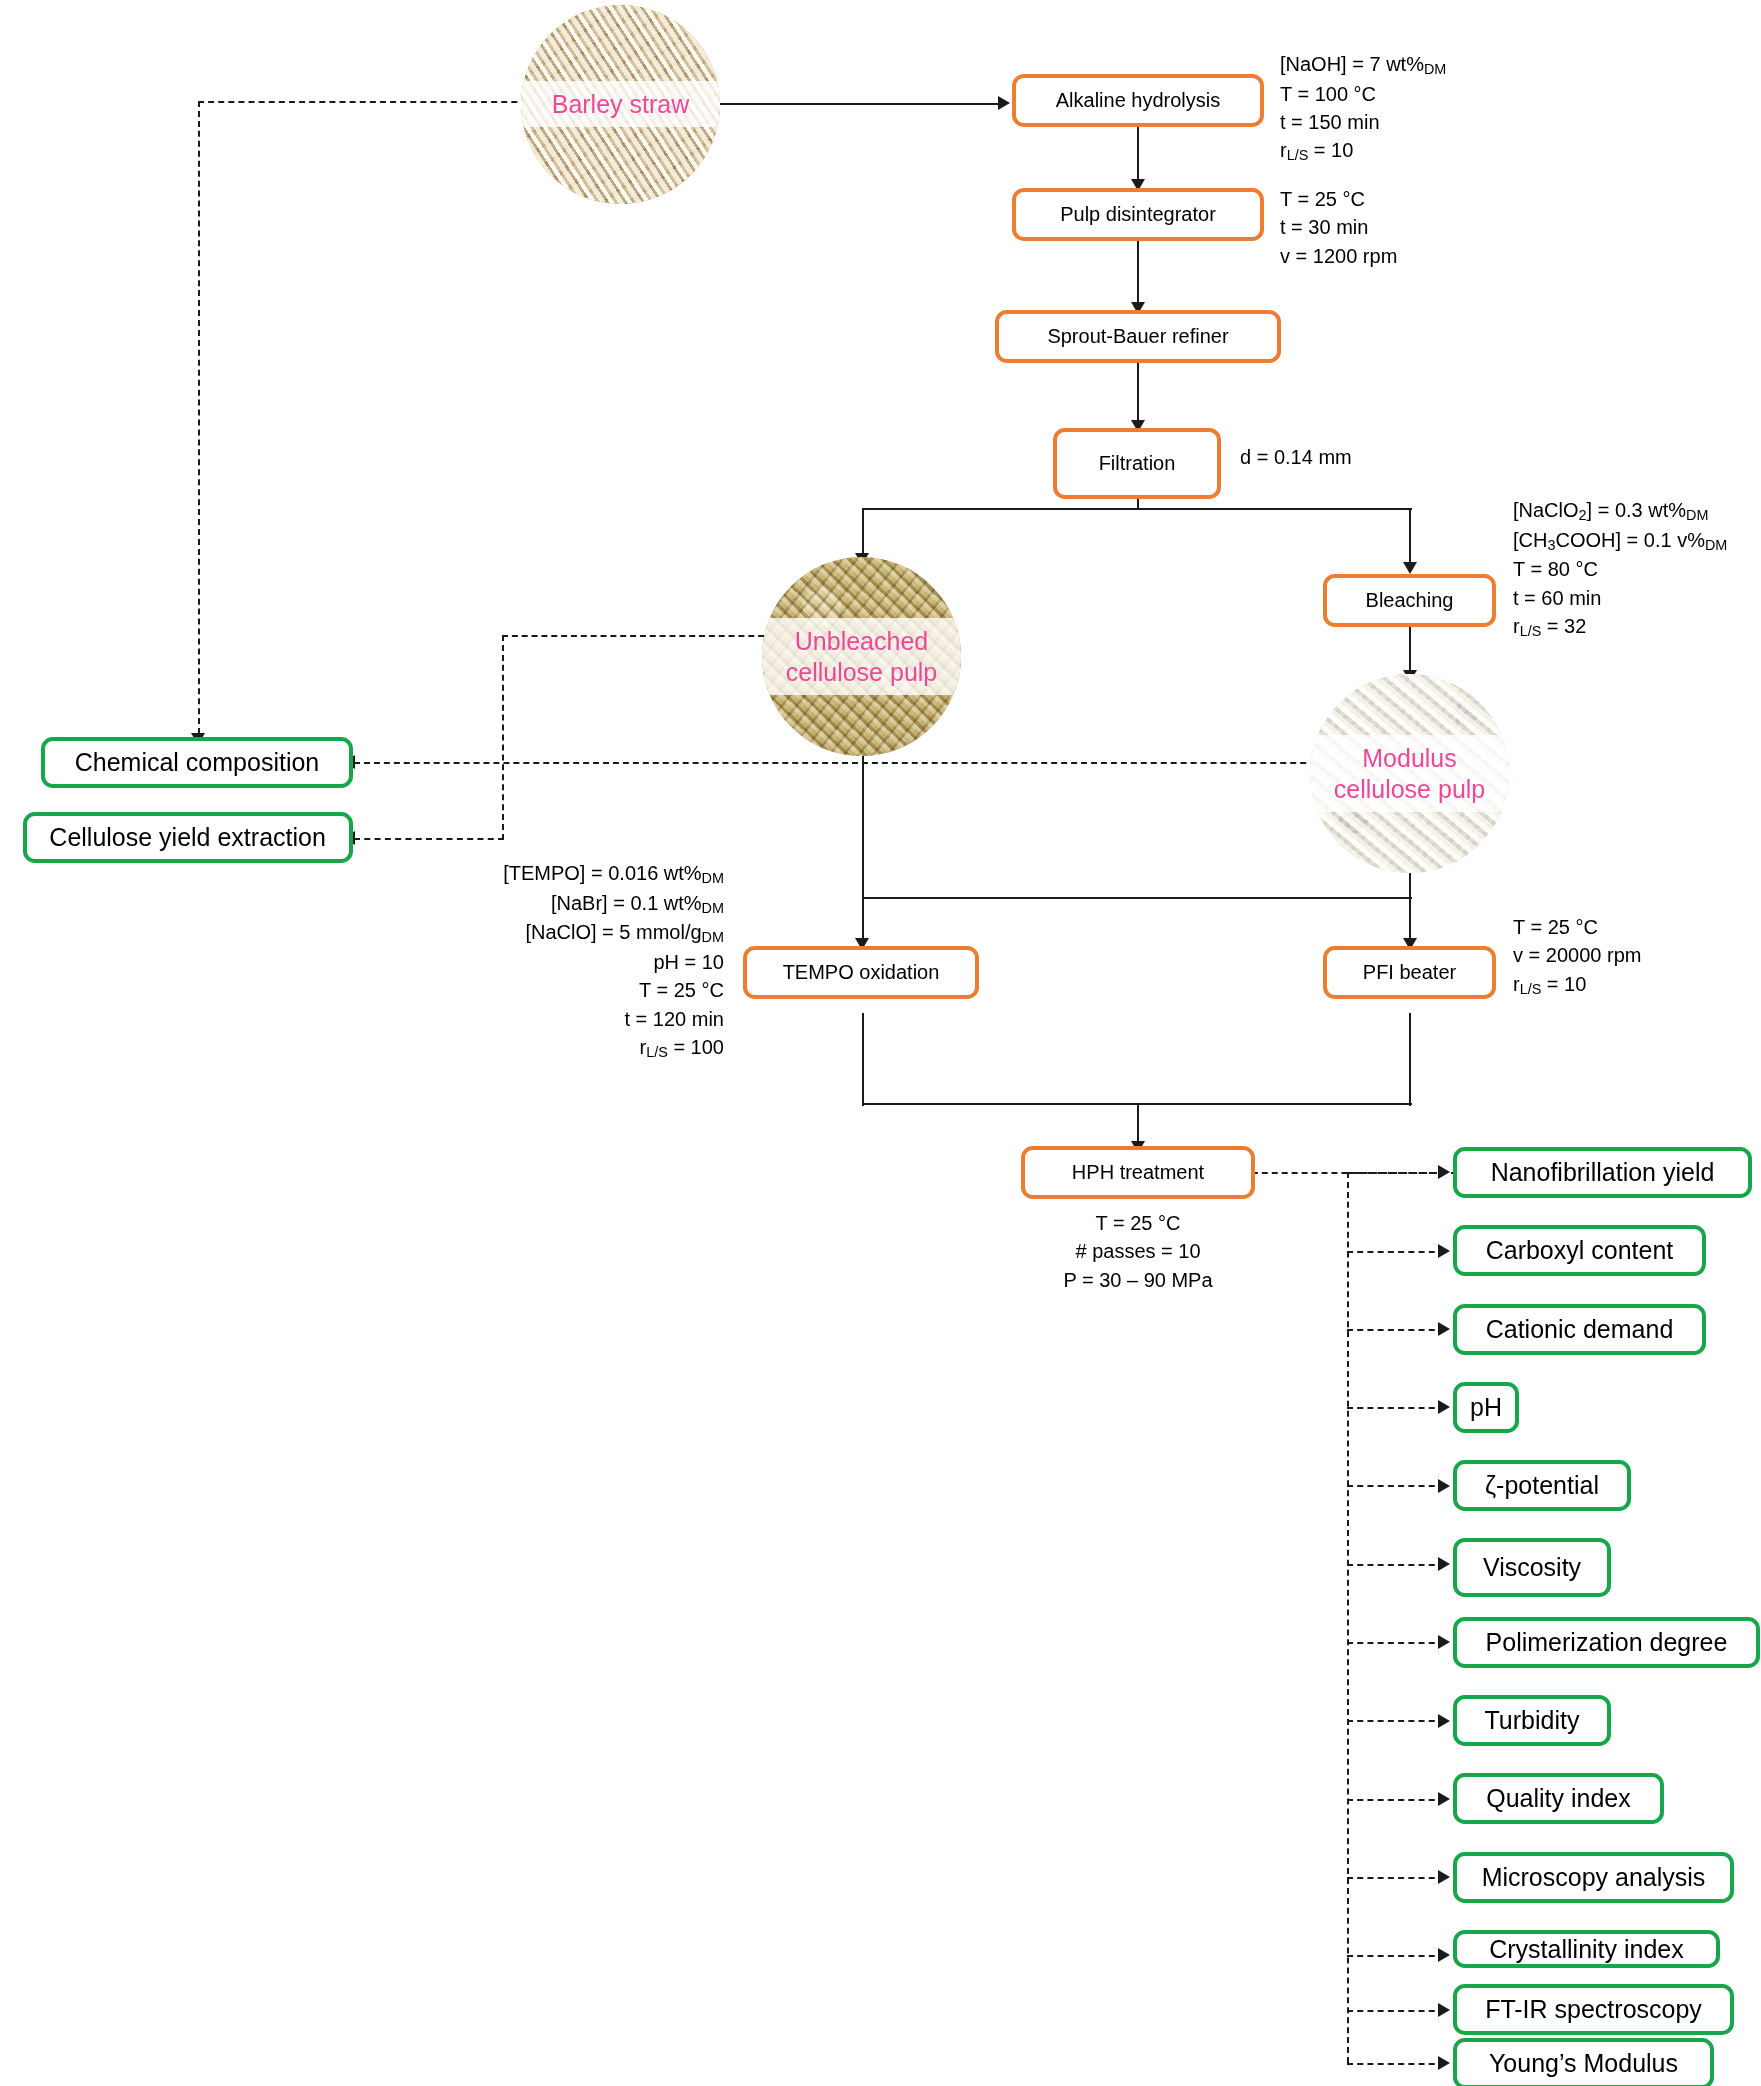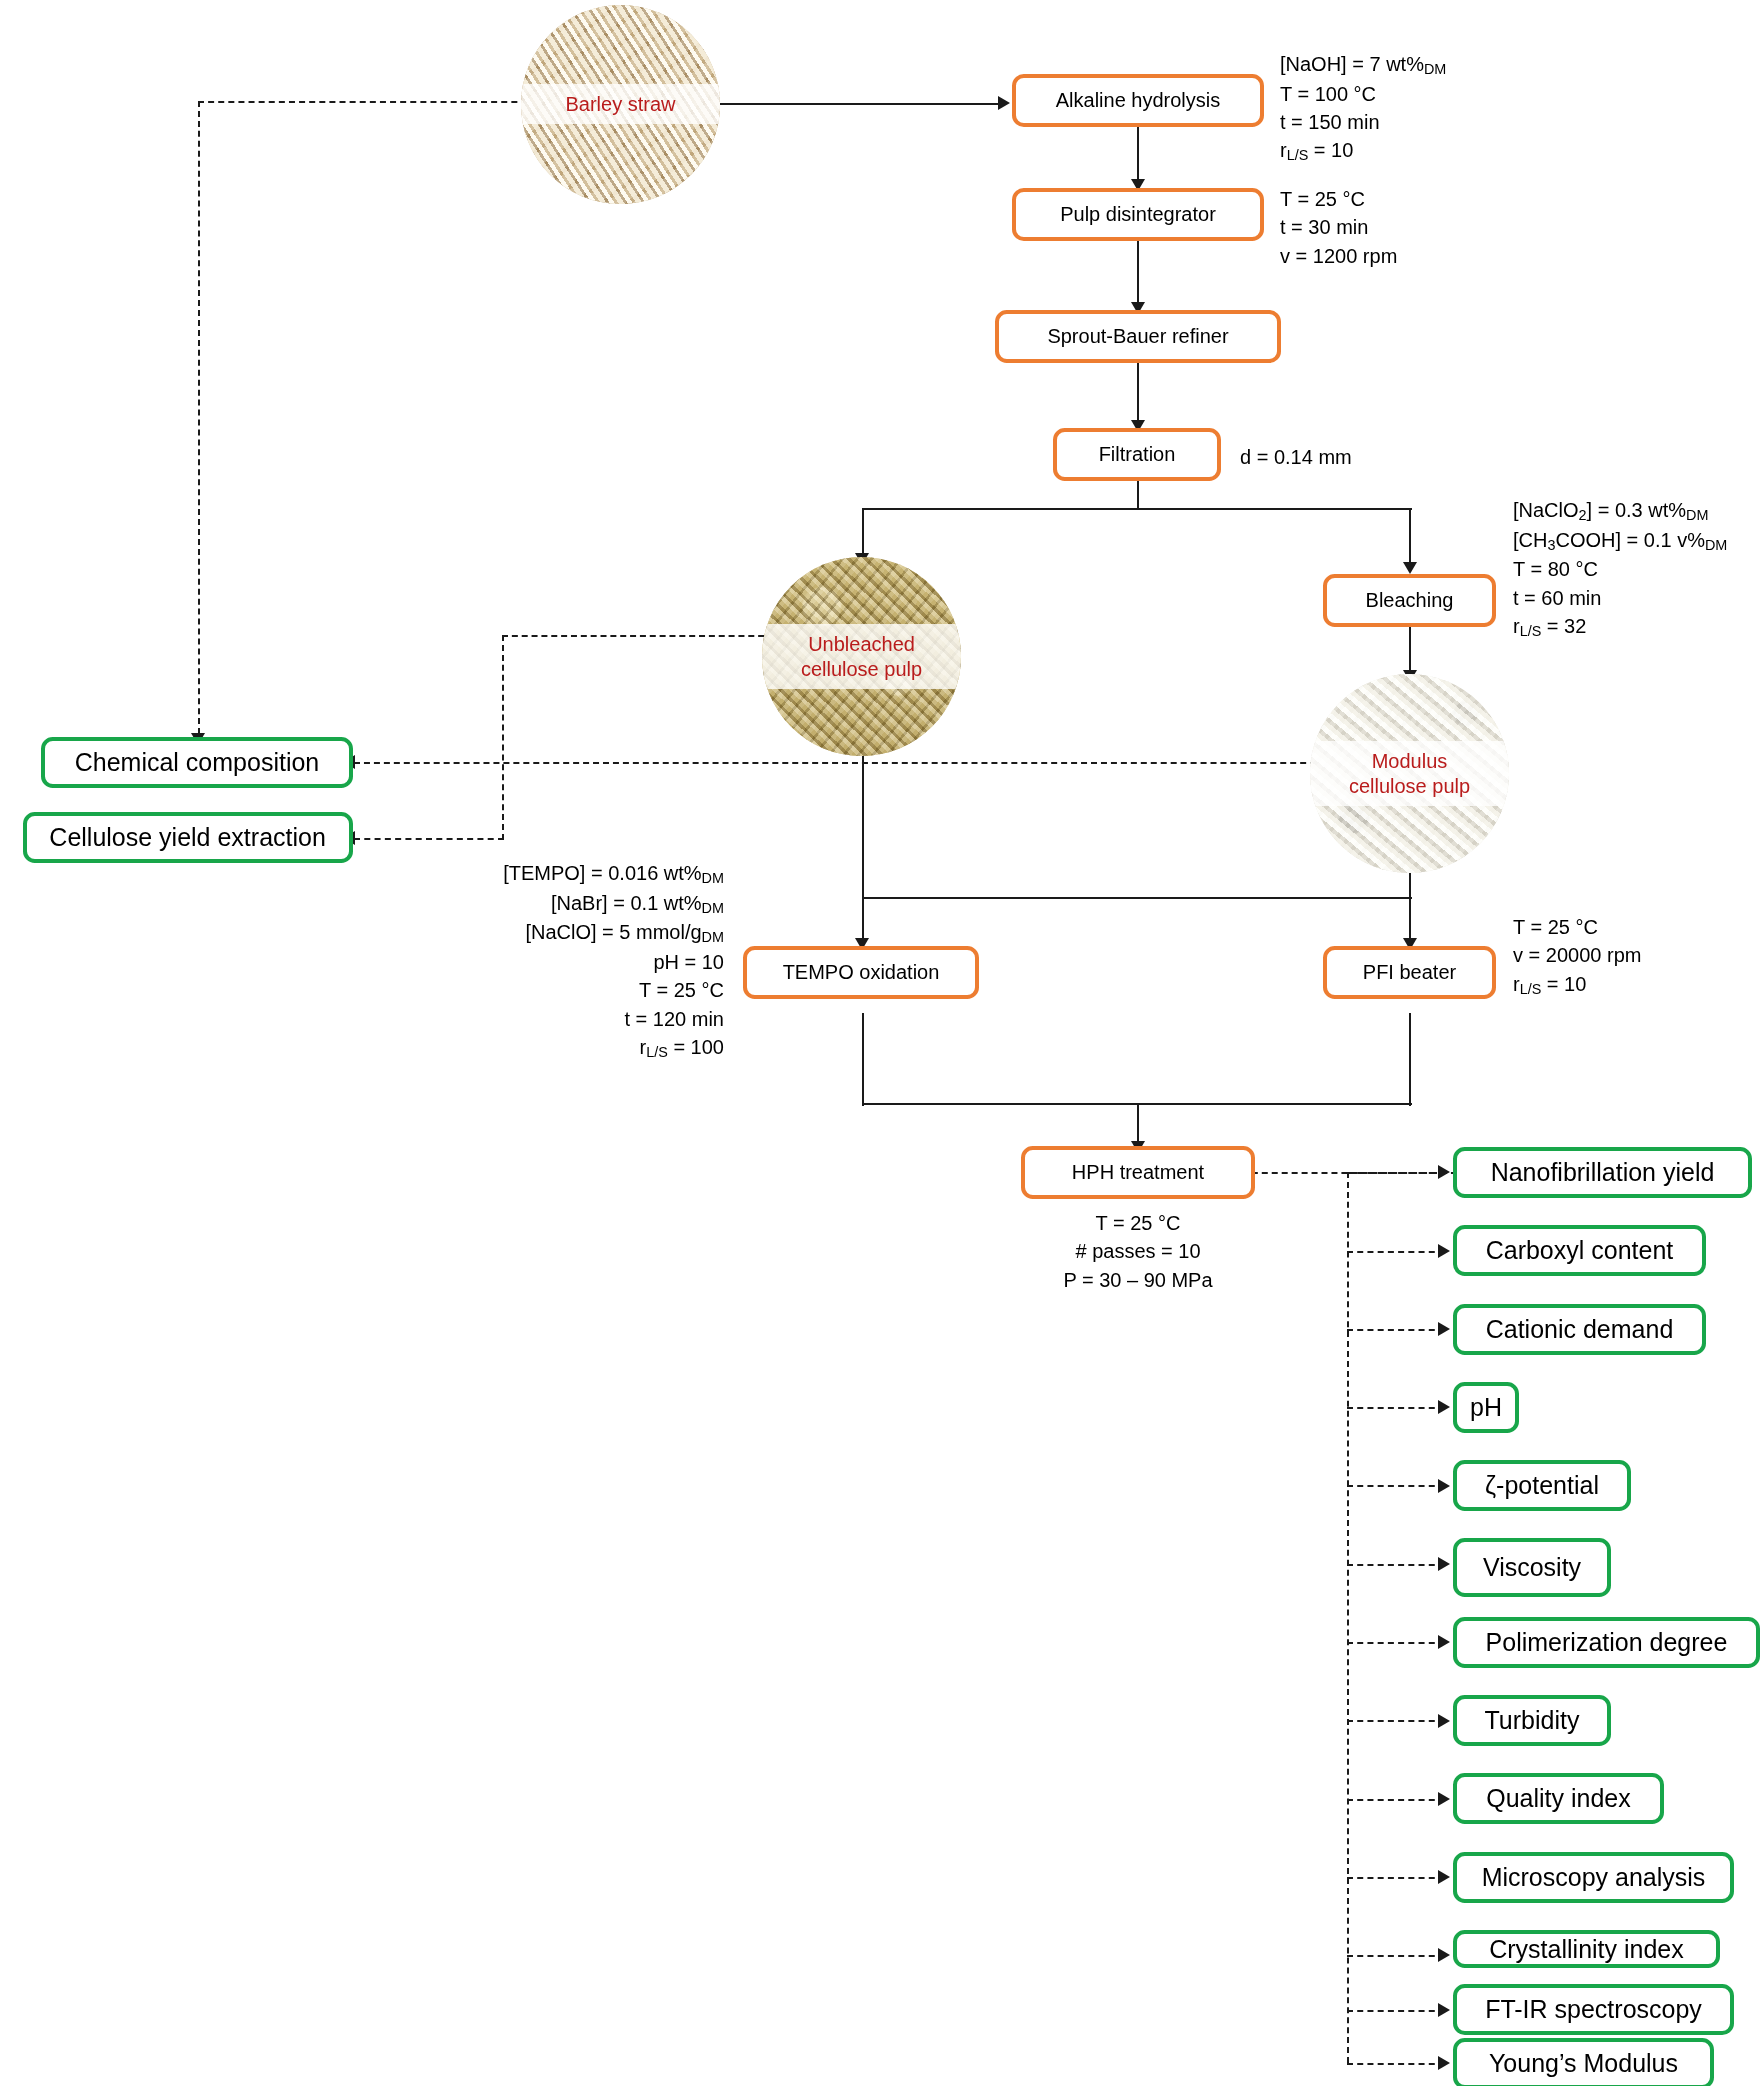--- a/index.html
+++ b/index.html
@@ -22,22 +22,22 @@
   }
 
   
   .photo{
     position:absolute;border-radius:50%;overflow:hidden;z-index:4;
     display:flex;align-items:center;justify-content:center;
   }
   .photo .tex{position:absolute;inset:0;}
   .photo .band{
     position:relative;width:100%;background:rgba(255,255,255,0.78);
-    text-align:center;font-size:20px;line-height:1.22;padding:8.1px 0;
-    color:#b91c1c;z-index:3;
+    text-align:center;font-size:25px;line-height:1.22;padding:8.1px 0;
+    color:#ec4899;z-index:3;
   }
 
   
   .straw{
     background:
       repeating-linear-gradient(57deg, rgba(255,252,243,.95) 0 4.1px, rgba(196,170,126,.55) 4.1px 7.2px, rgba(246,238,219,.9) 7.2px 12.2px, rgba(150,120,78,.5) 12.2px 15px),
       repeating-linear-gradient(-38deg, rgba(255,250,238,.55) 0 5.9px, rgba(173,142,96,.4) 5.9px 10px, rgba(250,243,226,.6) 10px 16.3px),
       repeating-linear-gradient(102deg, rgba(224,206,170,.5) 0 7.7px, rgba(255,253,247,.45) 7.7px 14px),
       linear-gradient(#b39a6e,#a88f62);
   }
@@ -137,21 +137,21 @@
   </div>
 
   <div class="node" style="left:1012px;top:188px;width:252px;height:53px;">
     <span>Pulp disintegrator</span>
   </div>
 
   <div class="node" style="left:995px;top:310px;width:286px;height:53px;">
     <span>Sprout-Bauer refiner</span>
   </div>
 
-  <div class="node" style="left:1053px;top:428px;width:168px;height:53px;">
+  <div class="node" style="left:1053px;top:428px;width:168px;height:71px;">
     <span>Filtration</span>
   </div>
 
   <div class="node" style="left:1323px;top:574px;width:173px;height:53px;">
     <span>Bleaching</span>
   </div>
 
   <div class="node" style="left:743px;top:946px;width:236px;height:53px;">
     <span>TEMPO oxidation</span>
   </div>

